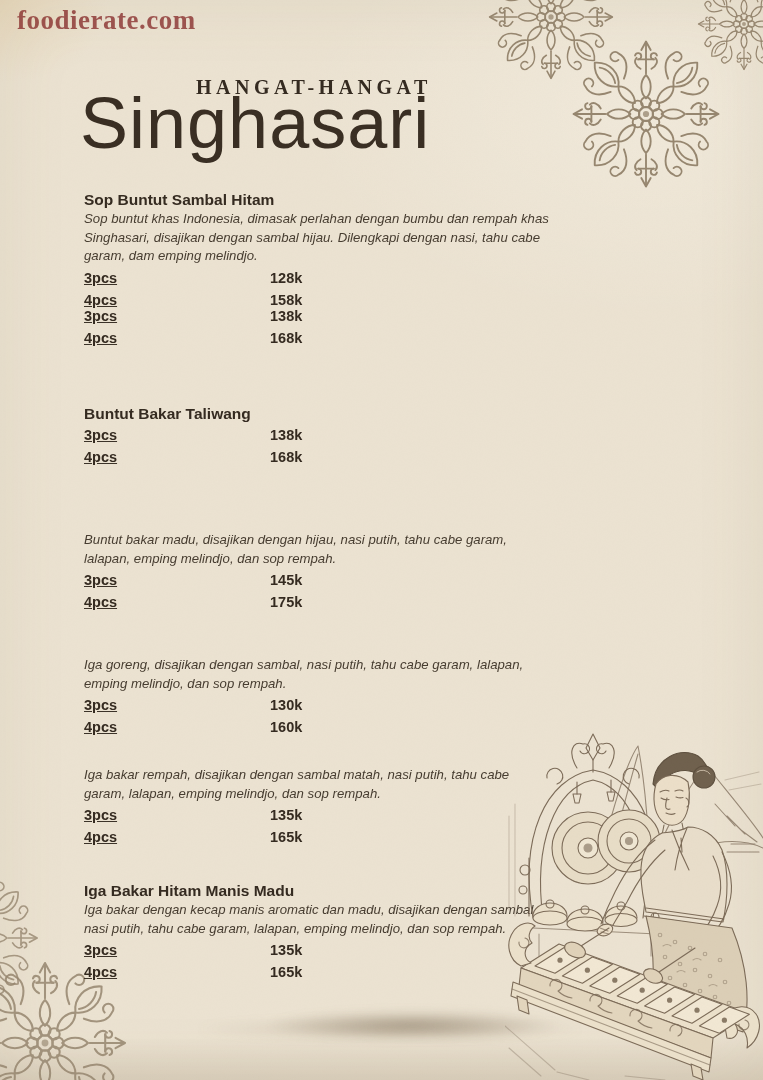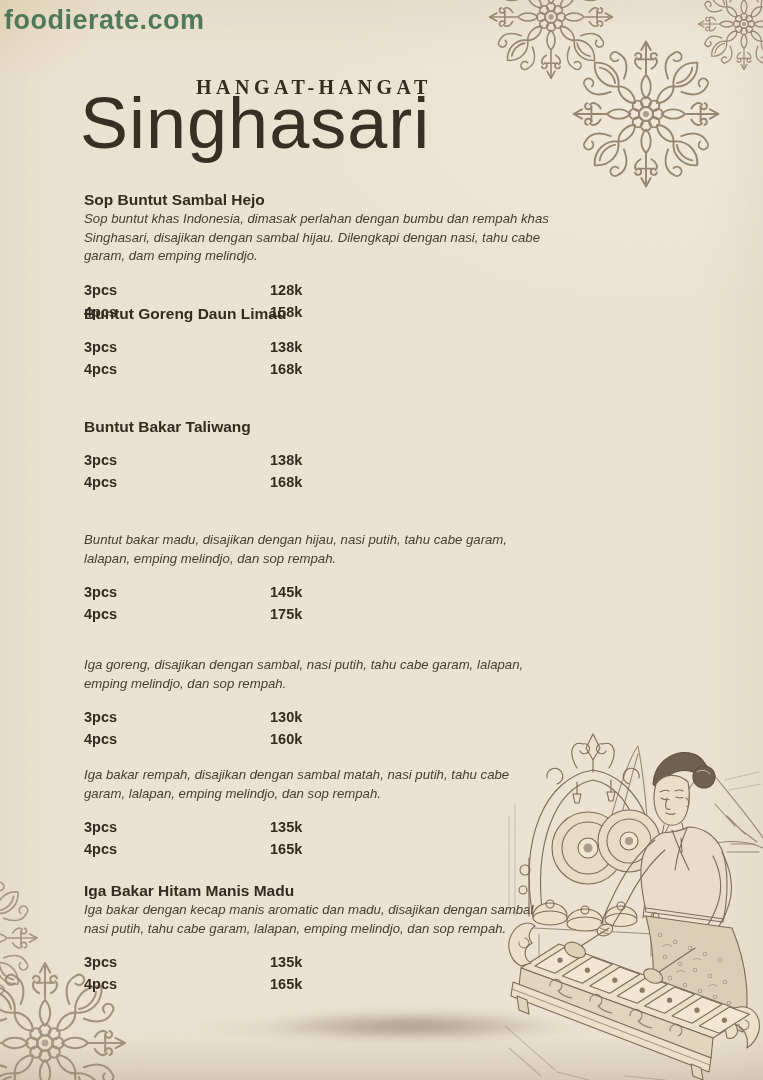--- a/index.html
+++ b/index.html
@@ -9,23 +9,23 @@
       radial-gradient(160px 120px at 0px 0px, rgba(224,195,140,.28), rgba(224,195,140,0) 70%),
       radial-gradient(500px 300px at 85% 10%, rgba(255,252,244,.25), rgba(255,252,244,0) 70%),
       linear-gradient(to bottom, rgba(120,100,70,0) 96%, rgba(120,100,70,.14) 100%),
       #ece3d2;
     font-family:"Liberation Sans", sans-serif;
     color:#3a3127;
   }
   .page{position:absolute;inset:0;box-shadow:inset 0 0 70px rgba(130,105,70,.10);}
   
   .watermark{
-    position:absolute;left:4px;top:5px;
+    position:absolute;left:17px;top:5px;
     font-size:27px;font-weight:600;letter-spacing:.5px;
-    color:#14532d;opacity:.72;
+    color:#7f1d1d;opacity:.72;font-family:Liberation Serif, serif;
   }
   
   .subtitle{
     position:absolute;left:196px;top:76px;
     font-family:"Liberation Serif", serif;
     font-size:20px;font-weight:600;letter-spacing:4.5px;
     color:#33291f;
   }
   .title{
     position:absolute;left:80px;top:86px;
@@ -33,21 +33,21 @@
     font-size:72px;font-weight:400;letter-spacing:1px;line-height:1.05;
     color:#382d22;
   }
   
   .item{position:absolute;left:84px;width:468px;}
   .item h3{margin:0;font-size:15.5px;line-height:19px;font-weight:700;color:#33291f;}
   .item p{
     margin:1px 0 0;font-style:italic;font-size:13.2px;line-height:18.5px;
     color:#453b2f;min-height:37px;
   }
-  .rows{margin-top:13px;}
+  .rows{margin-top:1px;text-decoration:underline;}
   .row{position:relative;height:22px;font-size:14.5px;line-height:22px;font-weight:600;color:#33291f;}
   .row .price{position:absolute;left:186px;top:0;}
   
   .rosette{position:absolute;color:#96866f;pointer-events:none;}
   .sketch{position:absolute;left:505px;top:720px;width:258px;height:360px;color:#7c6b58;pointer-events:none;}
   .smudge{
     position:absolute;left:268px;top:1010px;width:290px;height:30px;
     background:radial-gradient(ellipse at 50% 50%, rgba(104,87,64,.42), rgba(104,87,64,0) 72%);
     filter:blur(4px);
   }
@@ -169,37 +169,36 @@
       <use href="#rosette"></use>
     </svg>
   <svg class="rosette" style="left:-41px;top:957px;width:172px;height:172px;opacity:.85">
       <use href="#rosette"></use>
     </svg>
   <svg class="rosette" style="left:-98px;top:868px;width:140px;height:140px;opacity:.8">
       <use href="#rosette"></use>
     </svg>
 
   <section class="item" style="top:190px">
-    <h3>Sop Buntut Sambal Hejo</h3>
+    <h3>Sop Buntut Sambal Hitam</h3>
     <p>Sop buntut khas Indonesia, dimasak perlahan dengan bumbu dan rempah khas Singhasari, disajikan dengan sambal hijau. Dilengkapi dengan nasi, tahu cabe garam, dam emping melindjo.</p>
     <div class="rows">
       <div class="row"><span class="qty">3pcs</span><span class="price">128k</span></div>
       <div class="row"><span class="qty">4pcs</span><span class="price">158k</span></div>
     </div>
   </section>
 
   <section class="item" style="top:304px">
-    <h3>Buntut Goreng Daun Limau</h3>
     <div class="rows">
       <div class="row"><span class="qty">3pcs</span><span class="price">138k</span></div>
       <div class="row"><span class="qty">4pcs</span><span class="price">168k</span></div>
     </div>
   </section>
 
-  <section class="item" style="top:417px">
+  <section class="item" style="top:404px">
     <h3>Buntut Bakar Taliwang</h3>
     <div class="rows">
       <div class="row"><span class="qty">3pcs</span><span class="price">138k</span></div>
       <div class="row"><span class="qty">4pcs</span><span class="price">168k</span></div>
     </div>
   </section>
 
   <section class="item" style="top:530px">
     <p>Buntut bakar madu, disajikan dengan hijau, nasi putih, tahu cabe garam, lalapan, emping melindjo, dan sop rempah.</p>
     <div class="rows">

